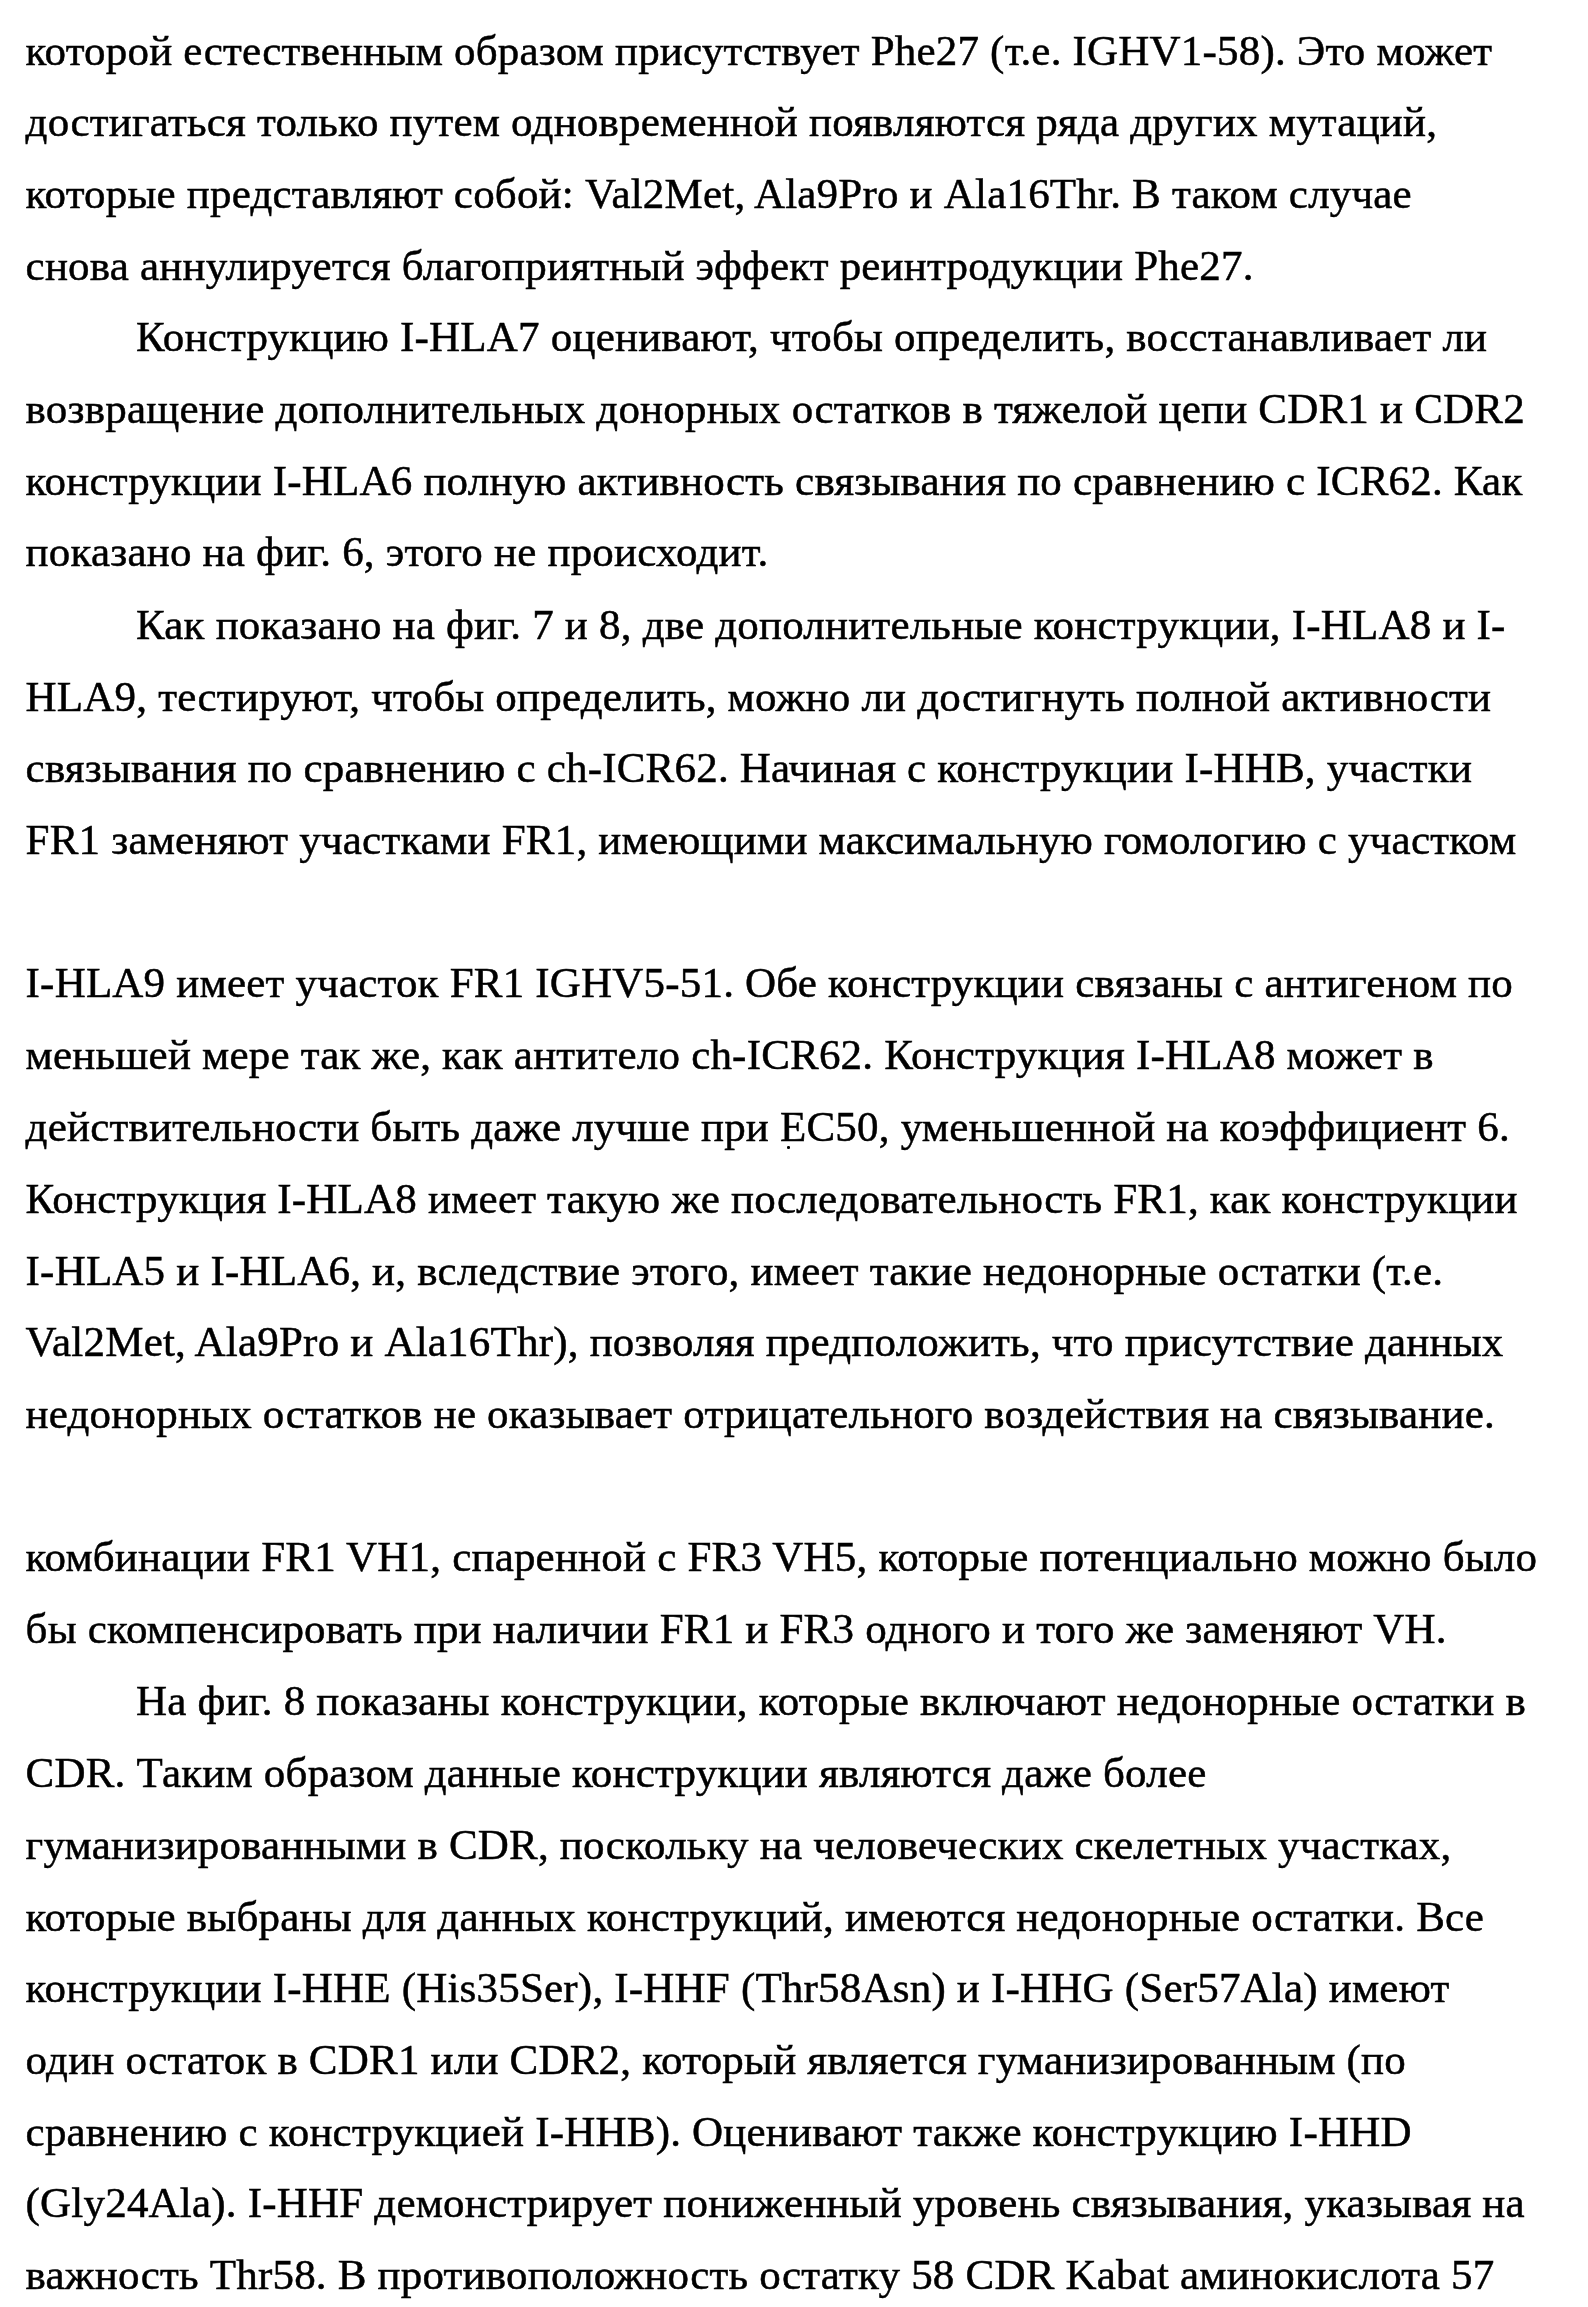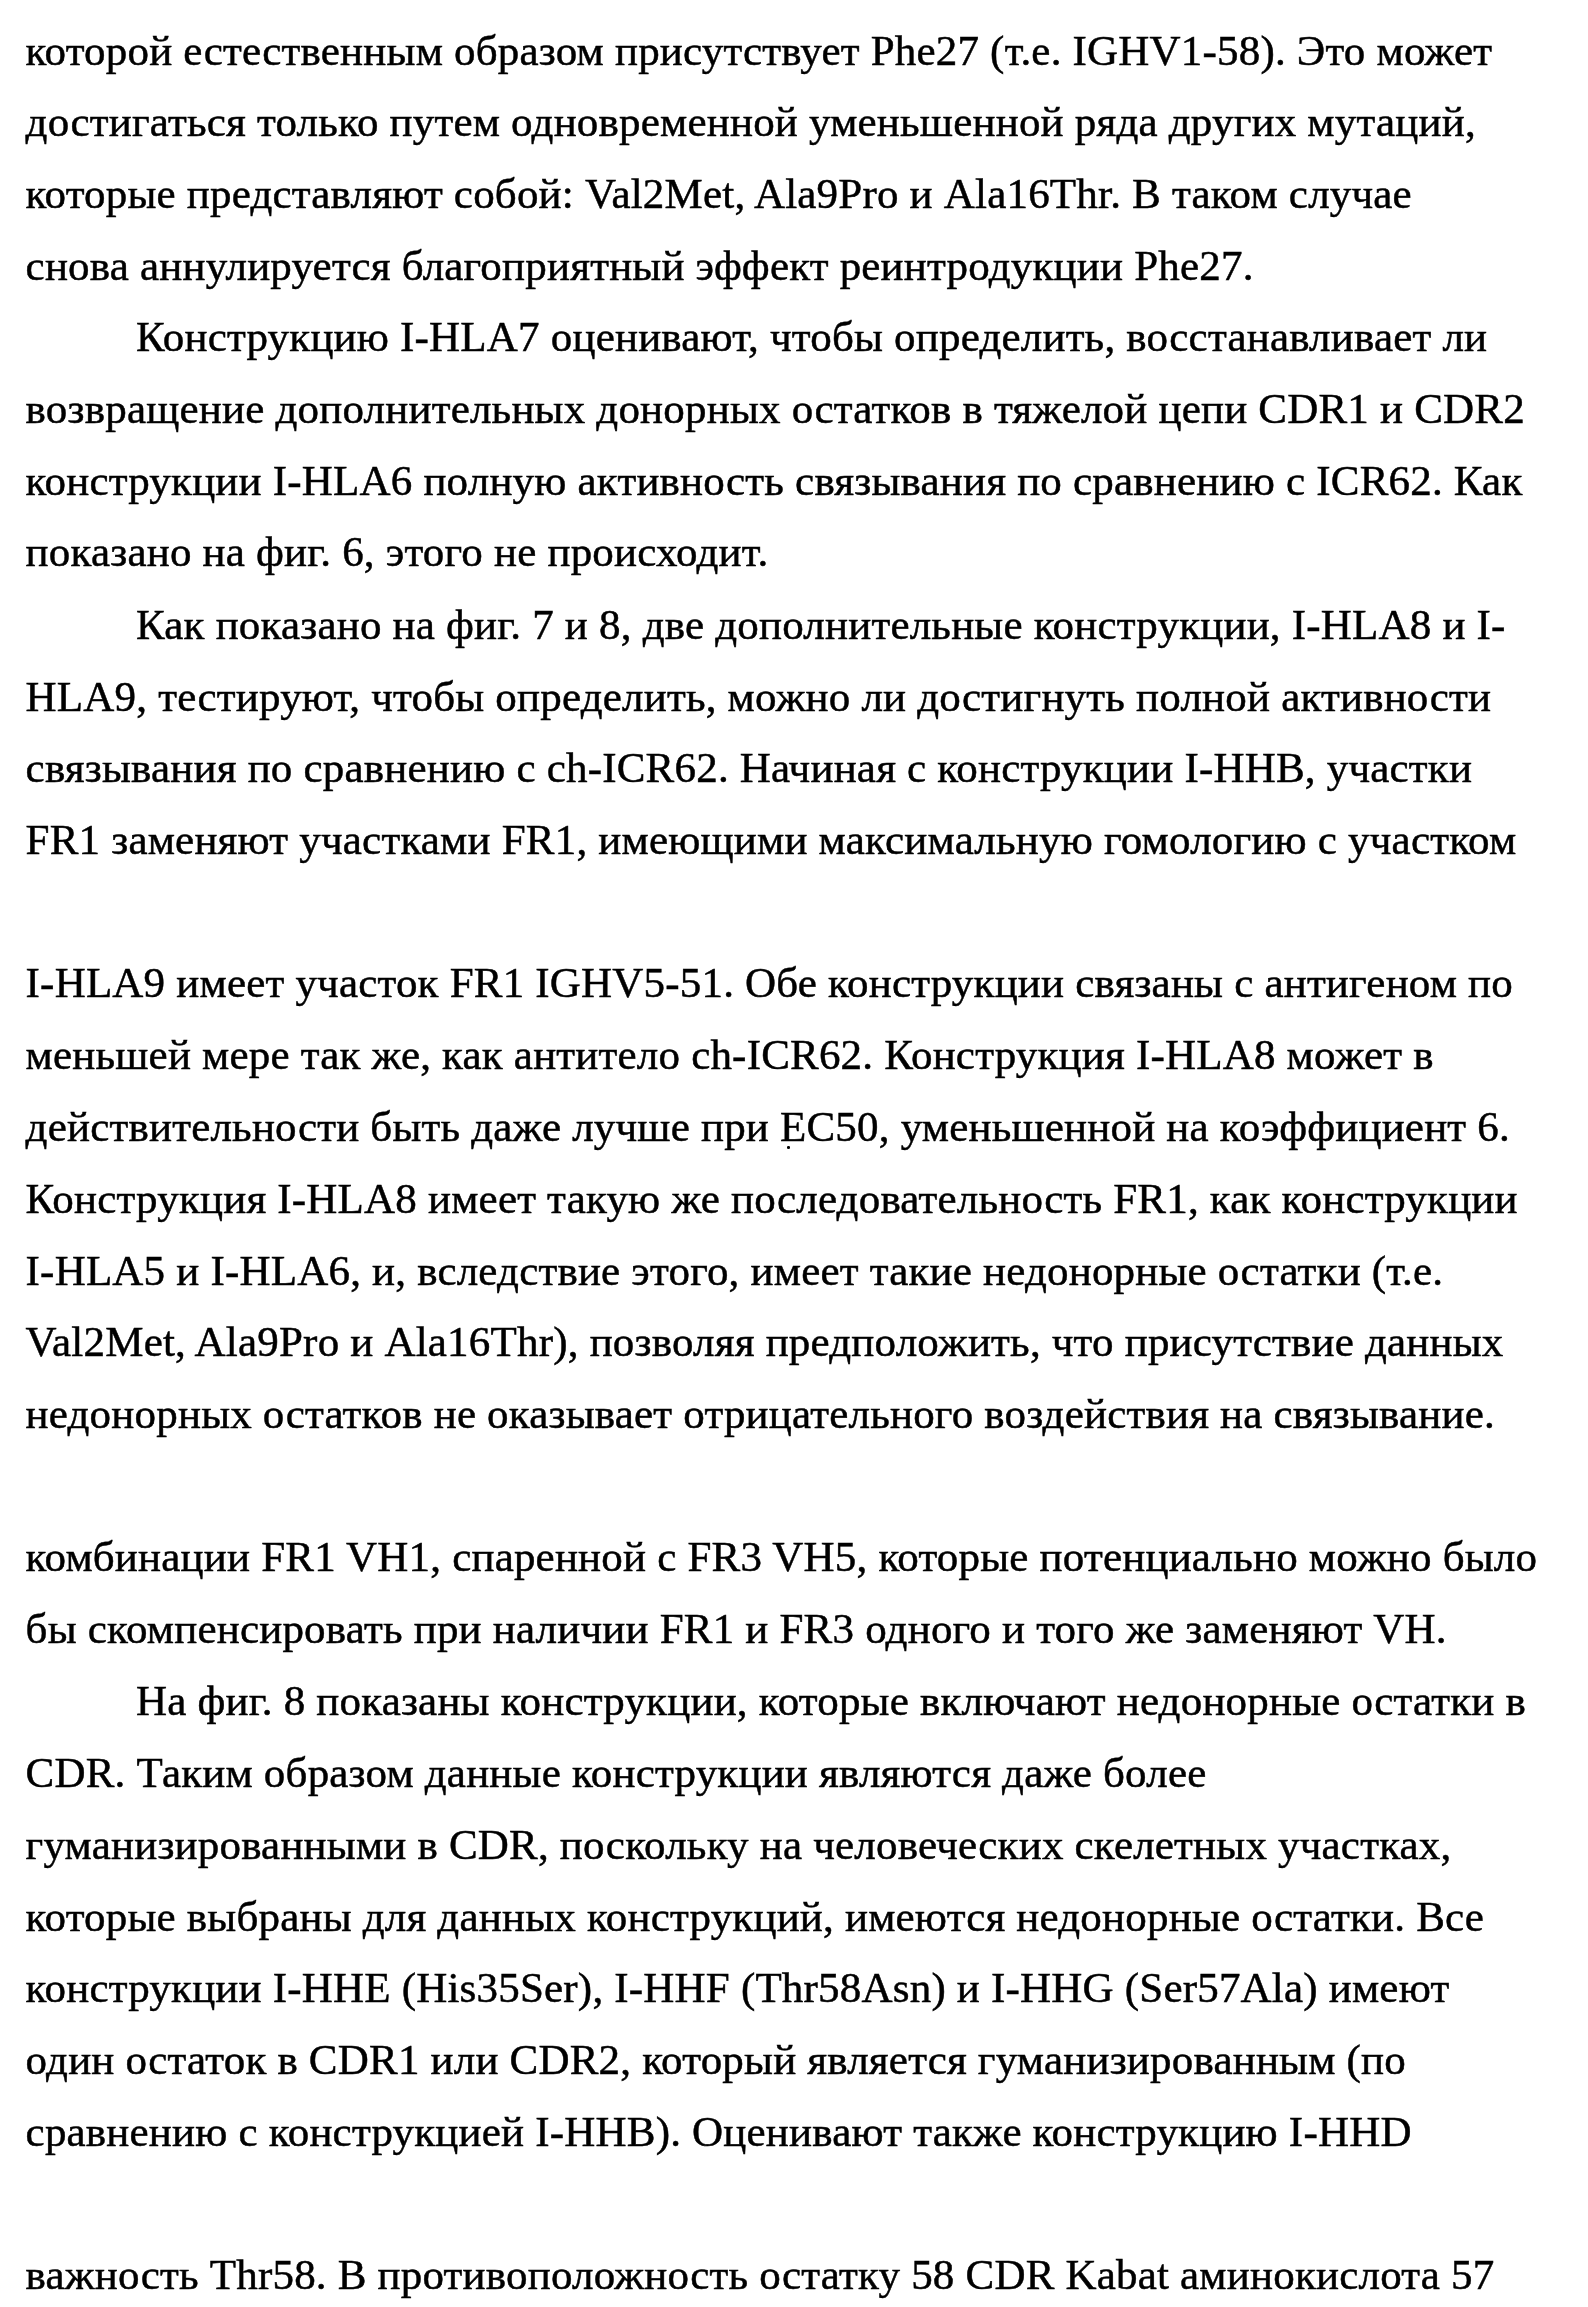--- a/index.html
+++ b/index.html
@@ -41,21 +41,21 @@
       background: #000;
       border-radius: 50%;
     }
   </style>
 </head>
 <body>
 
 <div class="page">
 
   <div class="line" style="top:25px">которой естественным образом присутствует Phe27 (т.е. IGHV1-58). Это может</div>
-  <div class="line" style="top:96px">достигаться только путем одновременной уменьшенной ряда других мутаций,</div>
+  <div class="line" style="top:96px">достигаться только путем одновременной появляются ряда других мутаций,</div>
   <div class="line" style="top:168px">которые представляют собой: Val2Met, Ala9Pro и Ala16Thr. В таком случае</div>
   <div class="line" style="top:240px">снова аннулируется благоприятный эффект реинтродукции Phe27.</div>
 
   <div class="line indent" style="top:311px">Конструкцию I-HLA7 оценивают, чтобы определить, восстанавливает ли</div>
   <div class="line" style="top:383px">возвращение дополнительных донорных остатков в тяжелой цепи CDR1 и CDR2</div>
   <div class="line" style="top:455px">конструкции I-HLA6 полную активность связывания по сравнению с ICR62. Как</div>
   <div class="line" style="top:526px">показано на фиг. 6, этого не происходит.</div>
 
   <div class="line indent" style="top:599px">Как показано на фиг. 7 и 8, две дополнительные конструкции, I-HLA8 и I-</div>
   <div class="line" style="top:671px">HLA9, тестируют, чтобы определить, можно ли достигнуть полной активности</div>
@@ -71,17 +71,18 @@
   <div class="line" style="top:1531px">комбинации FR1 VH1, спаренной с FR3 VH5, которые потенциально можно было</div>
   <div class="line" style="top:1603px">бы скомпенсировать при наличии FR1 и FR3 одного и того же заменяют VH.</div>
 
   <div class="line indent" style="top:1675px">На фиг. 8 показаны конструкции, которые включают недонорные остатки в</div>
   <div class="line" style="top:1747px">CDR. Таким образом данные конструкции являются даже более</div>
   <div class="line" style="top:1819px">гуманизированными в CDR, поскольку на человеческих скелетных участках,</div>
   <div class="line" style="top:1891px">которые выбраны для данных конструкций, имеются недонорные остатки. Все</div>
   <div class="line" style="top:1962px">конструкции I-HHE (His35Ser), I-HHF (Thr58Asn) и I-HHG (Ser57Ala) имеют</div>
   <div class="line" style="top:2034px">один остаток в CDR1 или CDR2, который является гуманизированным (по</div>
   <div class="line" style="top:2106px">сравнению с конструкцией I-HHB). Оценивают также конструкцию I-HHD</div>
+  <div class="line" style="top:2177px">(Gly24Ala). I-HHF демонстрирует пониженный уровень связывания, указывая на</div>
   <div class="line" style="top:2249px">важность Thr58. В противоположность остатку 58 CDR Kabat аминокислота 57</div>
 
   <div class="speck" style="left:787px; top:1146px;"></div>
 </div>
 
 
 </body></html>

